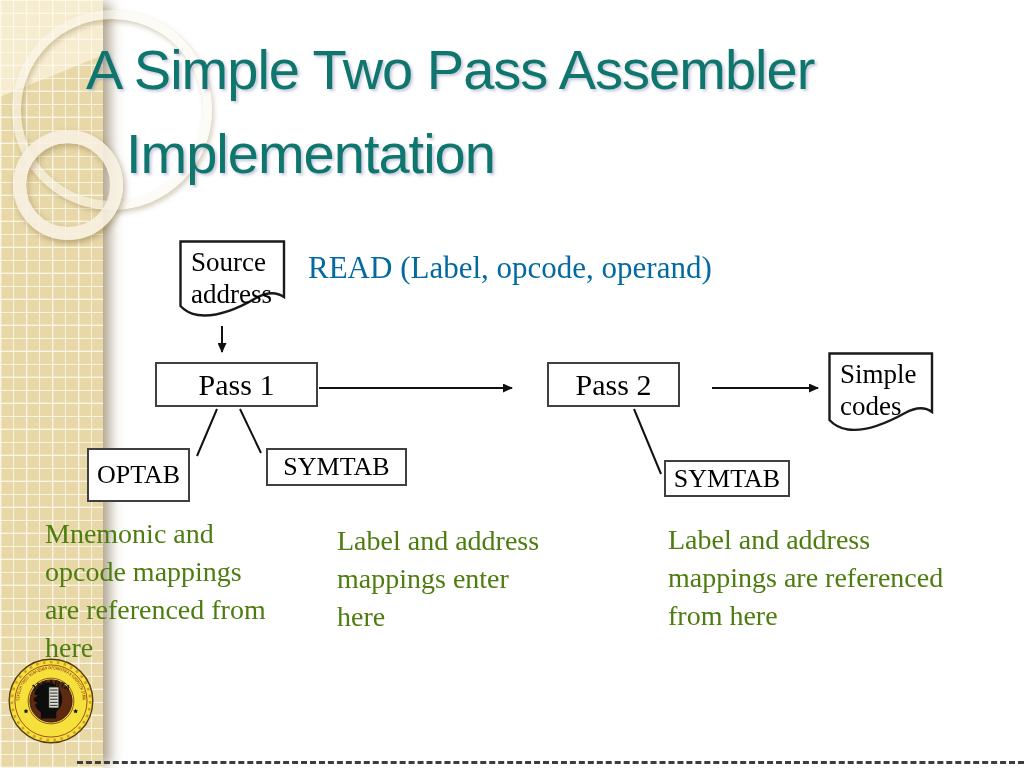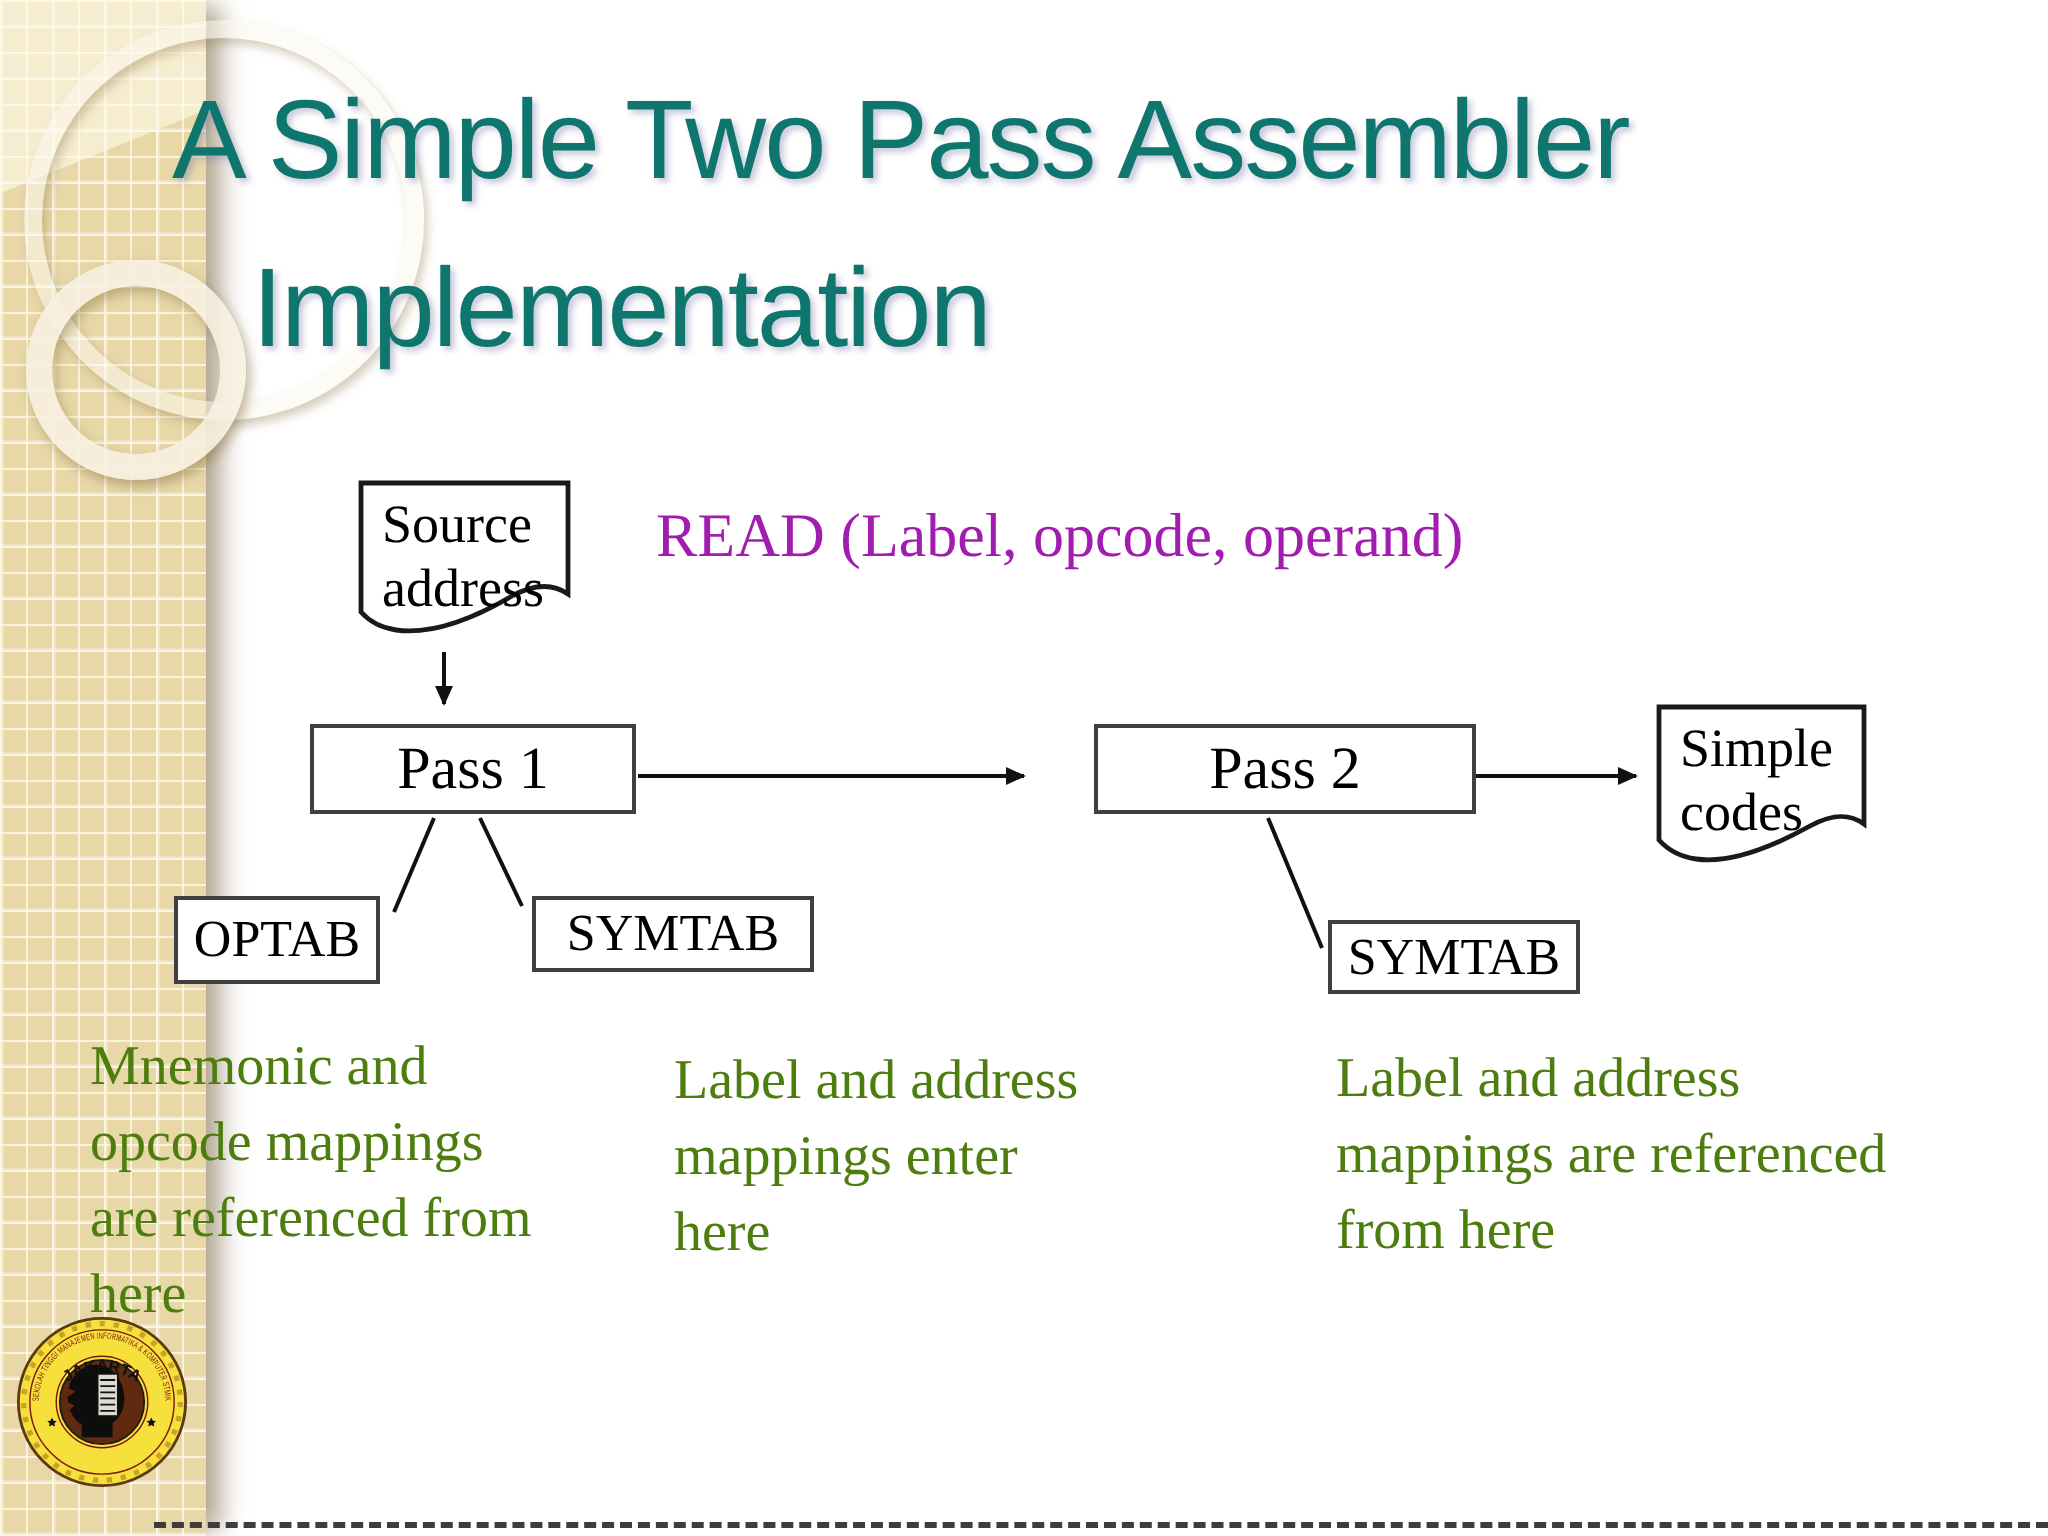--- a/index.html
+++ b/index.html
@@ -48,35 +48,35 @@
   .title-2{top:124px;margin-left:40px;}
   
   .connectors{position:absolute;left:0;top:0;width:1024px;height:768px;z-index:2;pointer-events:none;}
   .node{
     position:absolute;z-index:3;background:#ffffff;border:2px solid #404040;
     display:flex;align-items:center;justify-content:center;
     color:#000;box-sizing:border-box;
   }
   .process{font-size:30px;}
   .pass1{left:155px;top:362px;width:163px;height:45px;}
-  .pass2{left:547px;top:362px;width:191px;height:45px;}
+  .pass2{left:547px;top:362px;width:133px;height:45px;}
   .table-box{font-size:26px;}
-  .optab{left:87px;top:448px;width:103px;height:44px;}
+  .optab{left:87px;top:448px;width:103px;height:54px;}
   .symtab1{left:266px;top:448px;width:141px;height:38px;}
   .symtab2{left:664px;top:460px;width:126px;height:37px;}
   .doc{position:absolute;z-index:3;}
   .doc svg{display:block;}
   .doc .doc-text{
     position:absolute;left:12px;top:6px;font-size:27px;line-height:32px;color:#000;
   }
   .doc-source{left:179px;top:240px;width:96px;height:88px;}
   .doc-object{left:828px;top:352px;width:106px;height:85px;}
   .read-label{
-    position:absolute;left:328px;top:250px;z-index:4;
-    font-size:31px;color:#a21caf;white-space:nowrap;text-align:center;
+    position:absolute;left:308px;top:250px;z-index:4;
+    font-size:31px;color:#0369a1;white-space:nowrap;text-align:center;
   }
   
   .annot{position:absolute;z-index:4;color:#4d7c0f;font-size:28px;line-height:38px;white-space:nowrap;}
   .annot-1{left:45px;top:515px;}
   .annot-2{left:337px;top:522px;}
   .annot-3{left:668px;top:521px;}
   
   .logo{position:absolute;left:7px;top:657px;width:88px;height:88px;z-index:4;}
   
   .bottom-dashes{

